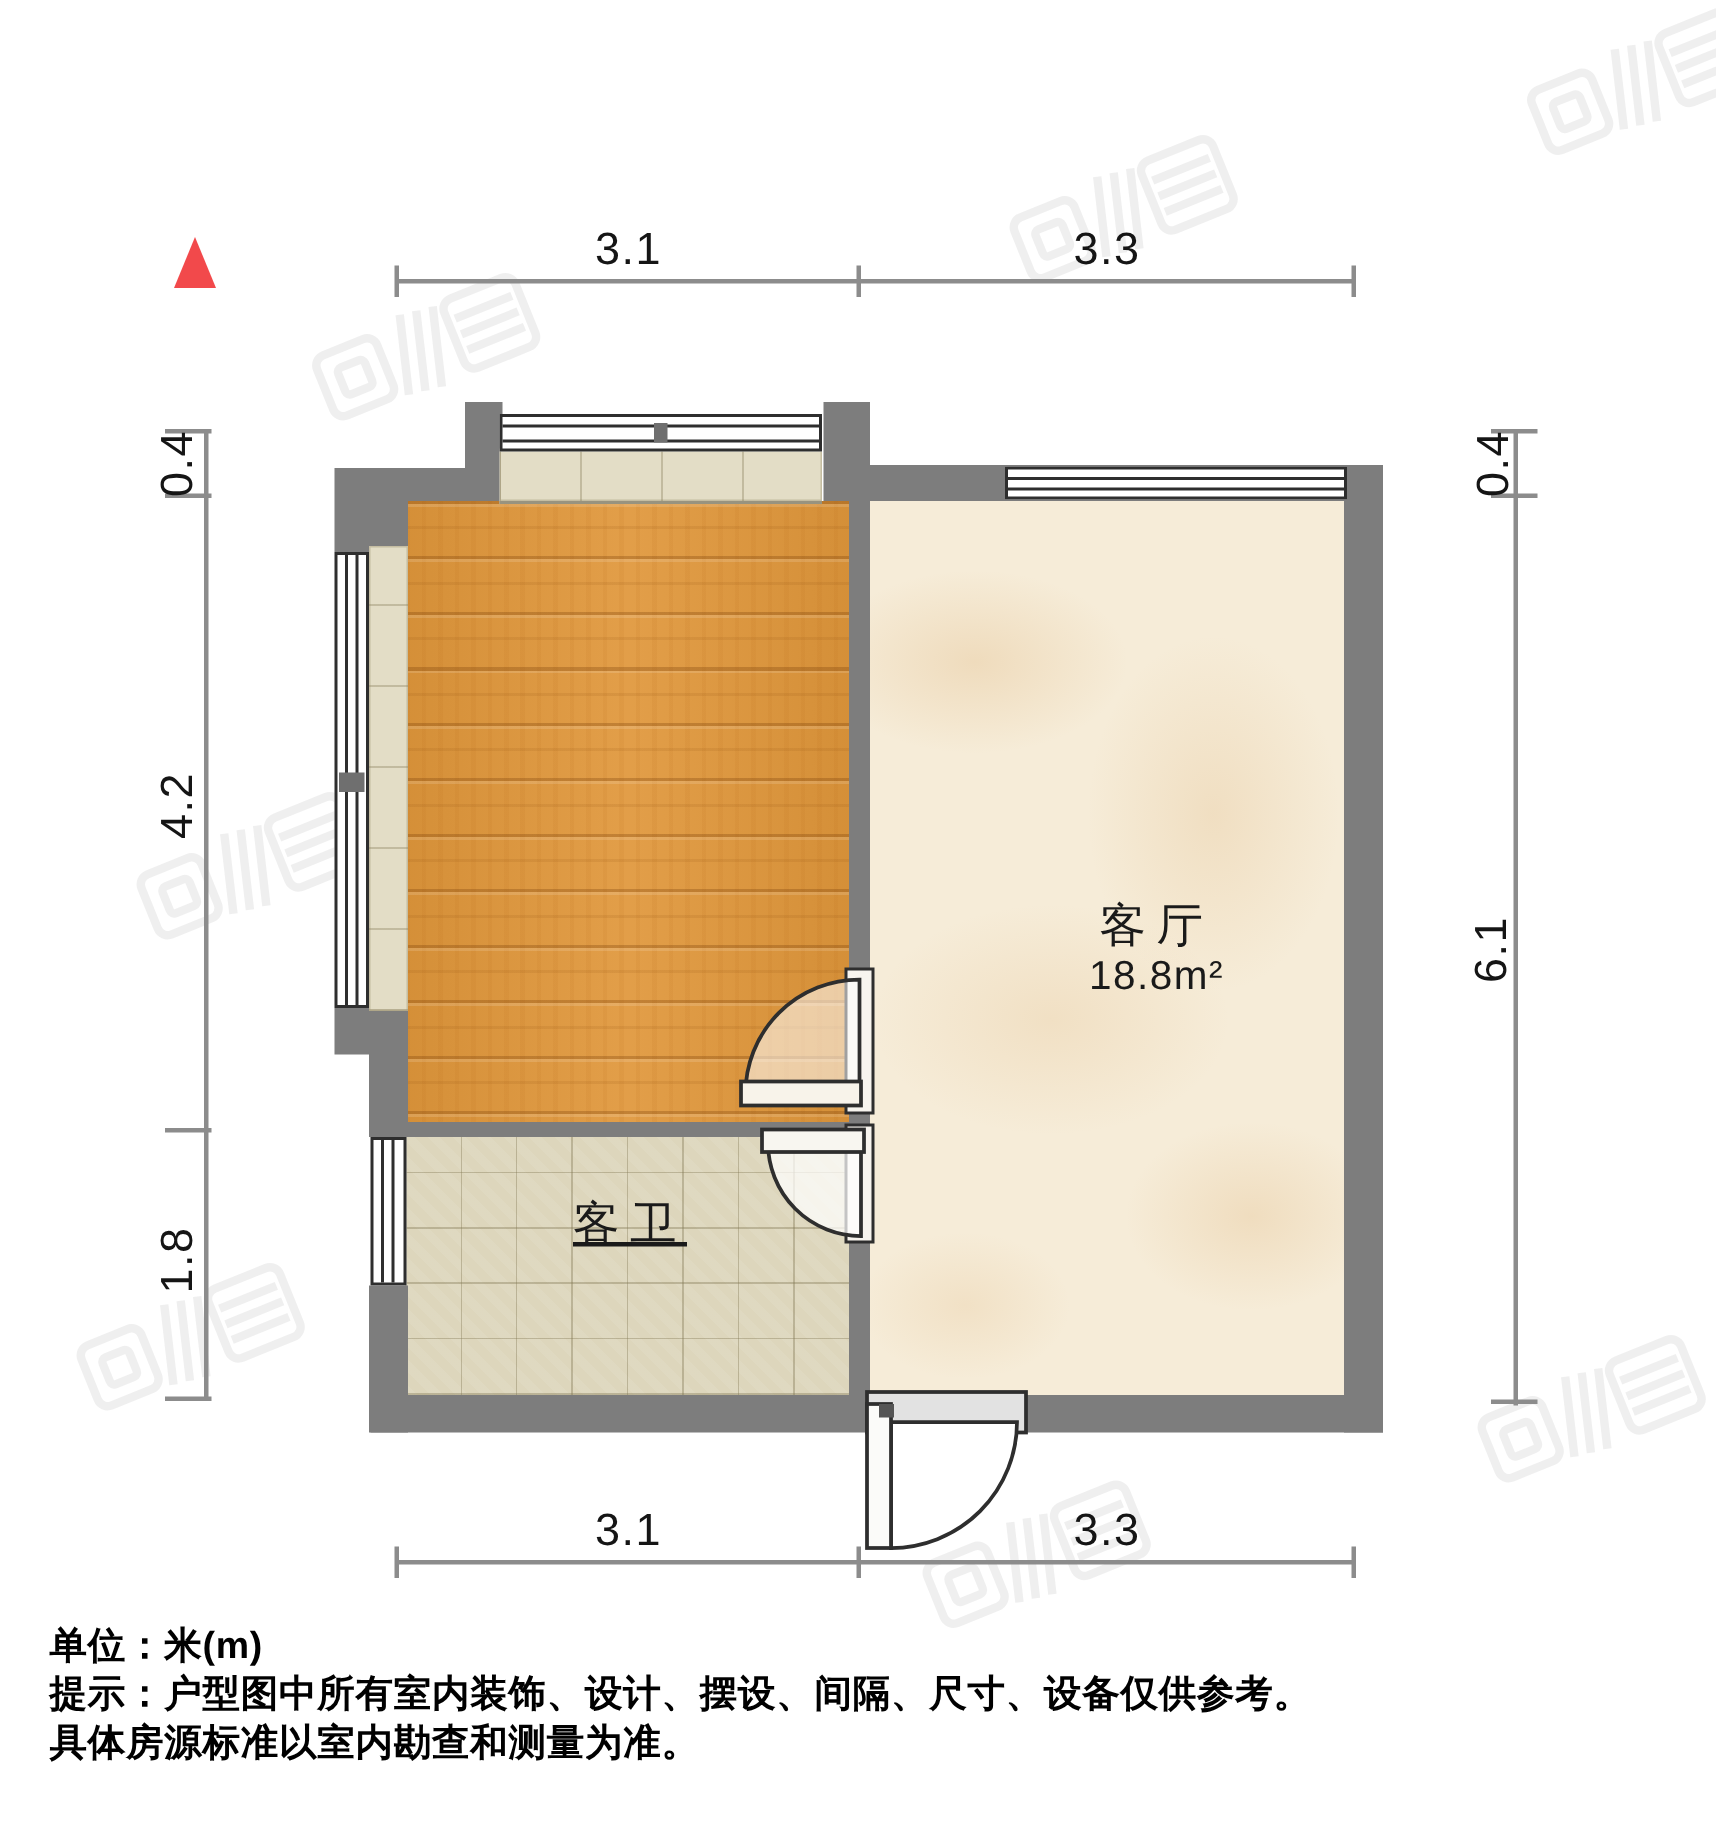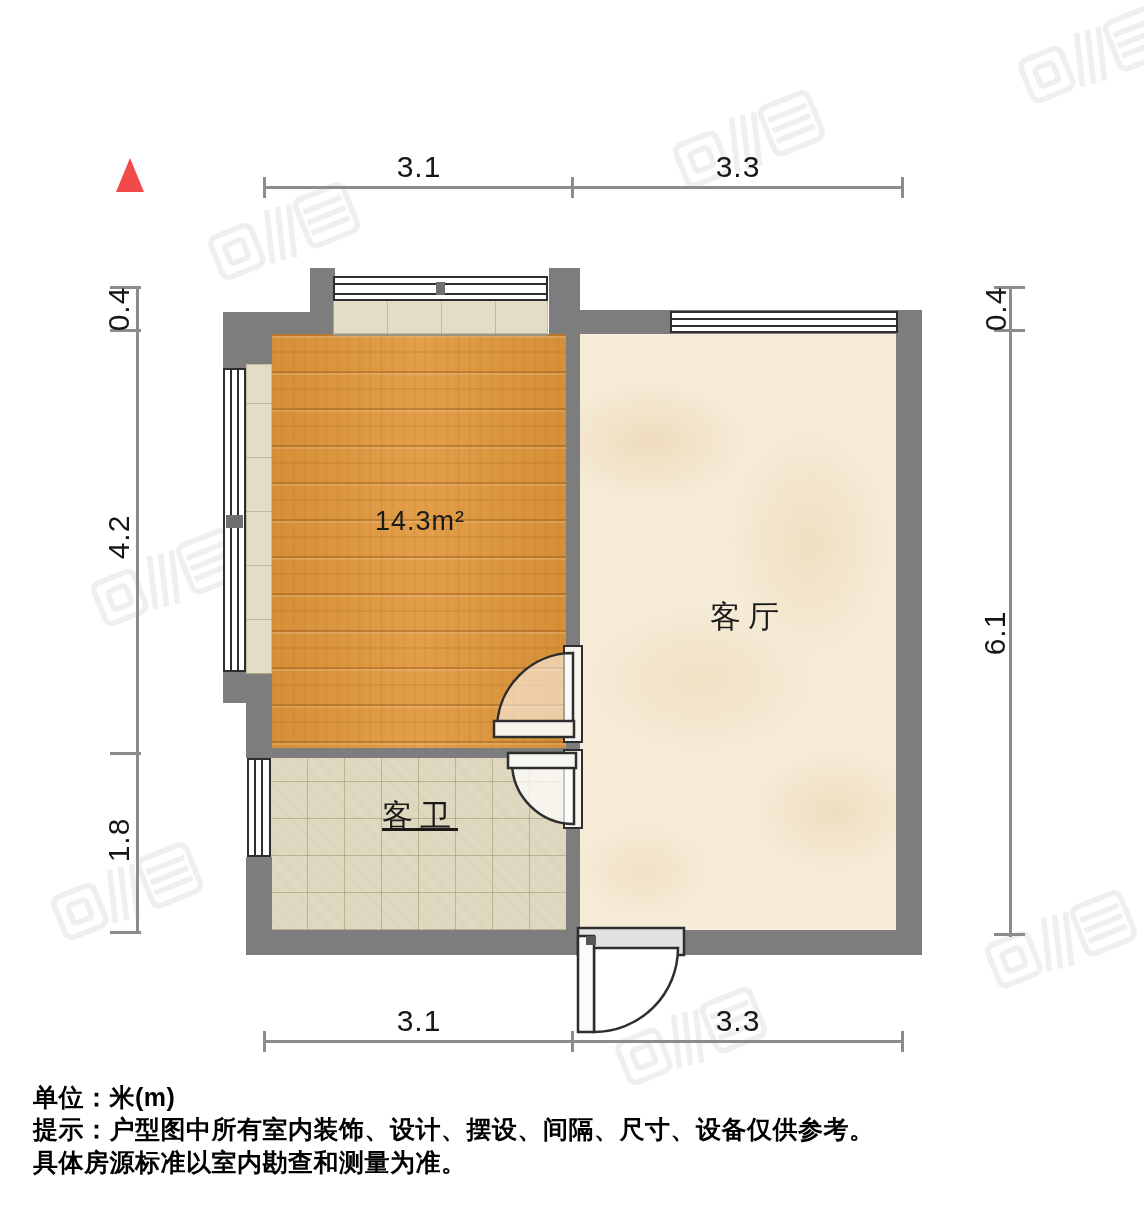--- a/index.html
+++ b/index.html
@@ -265,24 +265,24 @@
     <path d="M 574 762 L 512 762 A 62 62 0 0 0 574 824 Z" fill="rgba(255,255,255,0.72)" stroke="#2e2e2e" stroke-width="2.5"></path>
     <rect x="508" y="753" width="68" height="15" fill="#f8f6f0" stroke="#2e2e2e" stroke-width="2.5"></rect>
 
     <rect x="578" y="928" width="106" height="27" fill="#e2e2e2" stroke="#2e2e2e" stroke-width="2.5"></rect>
     <path d="M 594 948 L 594 1032 A 84 84 0 0 0 678 948 Z" fill="#ffffff" stroke="#2e2e2e" stroke-width="2.5"></path>
     <rect x="578" y="936" width="16" height="96" fill="#fbfbf9" stroke="#2e2e2e" stroke-width="2.5"></rect>
     <rect x="586" y="936" width="10" height="9" fill="#555555"></rect>
   </svg>
 
   <div class="room-label" style="left:330px;top:505px;width:180px;">
-    <div class="rarea">14.3m²</div>
-  </div>
-  <div class="room-label" style="left:658px;top:600px;width:180px;">
+  </div>
+  <div class="room-label" style="left:681px;top:600px;width:180px;">
     <div class="rname">客厅</div>
+    <div class="rarea">18.8m²</div>
   </div>
   <div class="room-label" style="left:330px;top:799px;width:180px;text-decoration:underline;">
     <div class="rname">客卫</div>
   </div>
 
   <div class="footer-line" style="top:1082px;">单位：米(m)</div>
   <div class="footer-line" style="top:1147px;">具体房源标准以室内勘查和测量为准。</div>
   <div class="footer-line" style="top:1114px;">提示：户型图中所有室内装饰、设计、摆设、间隔、尺寸、设备仅供参考。</div>
 
 </div>

